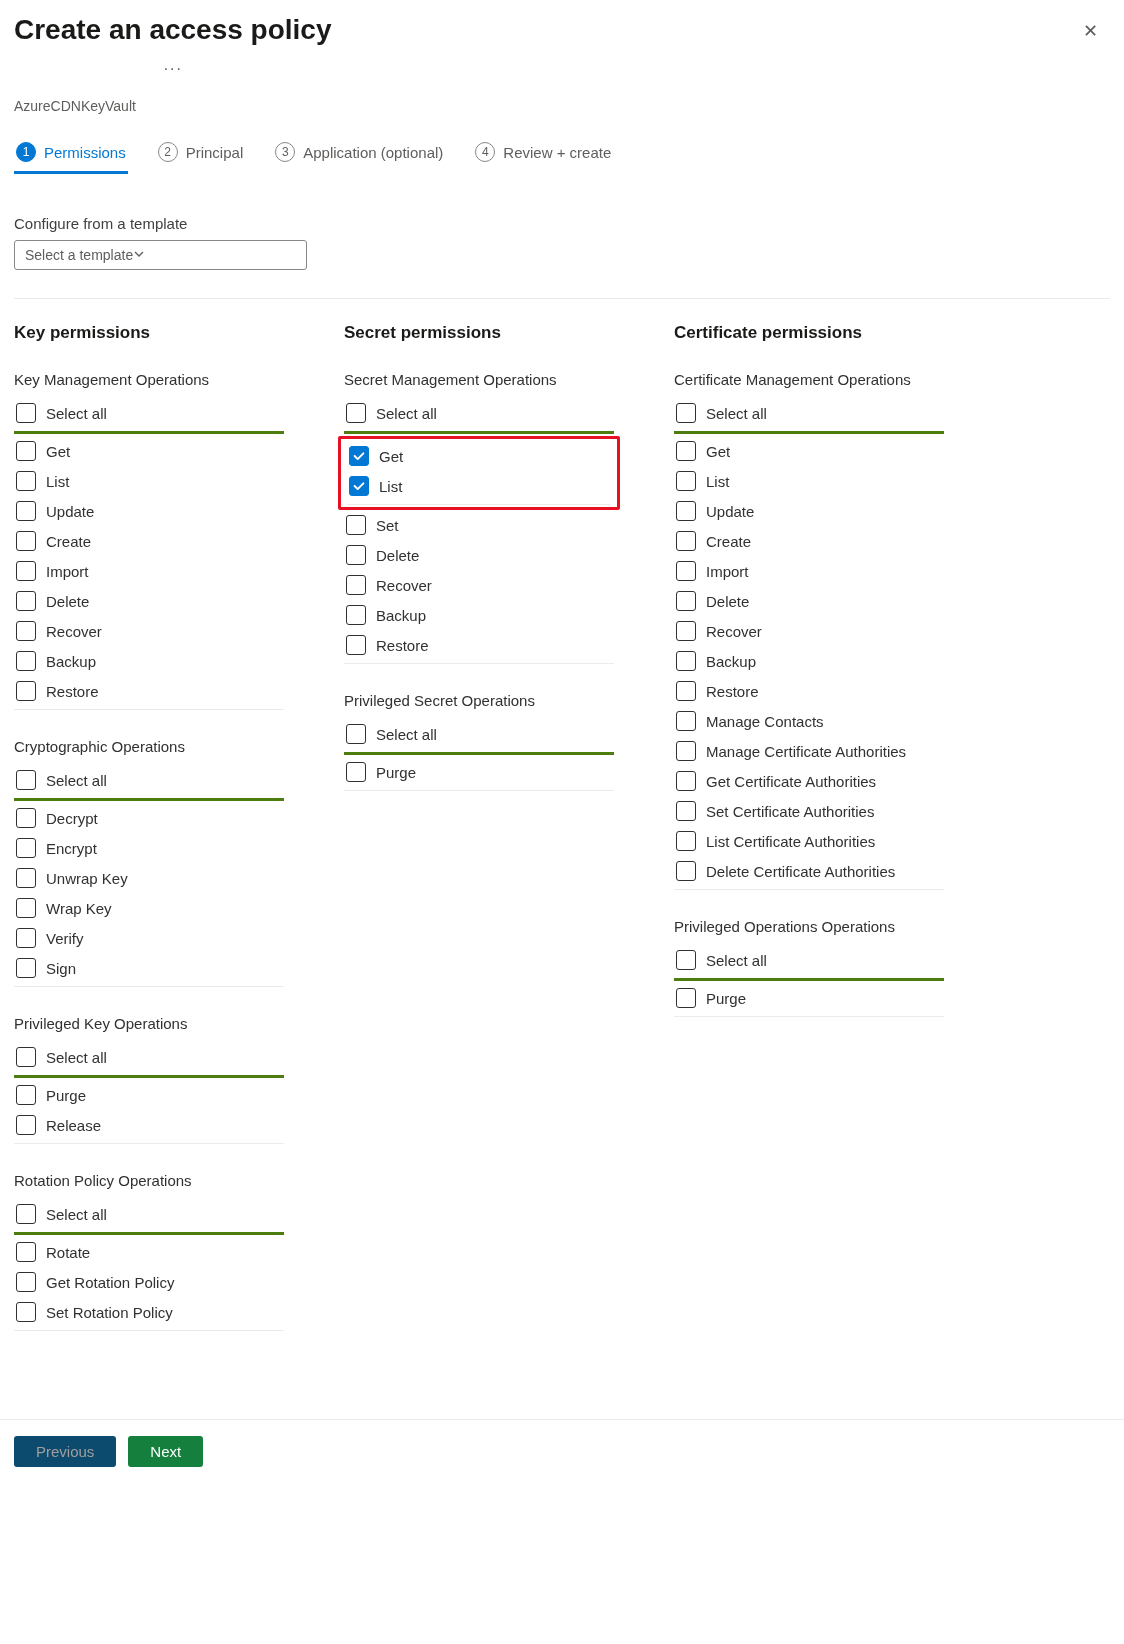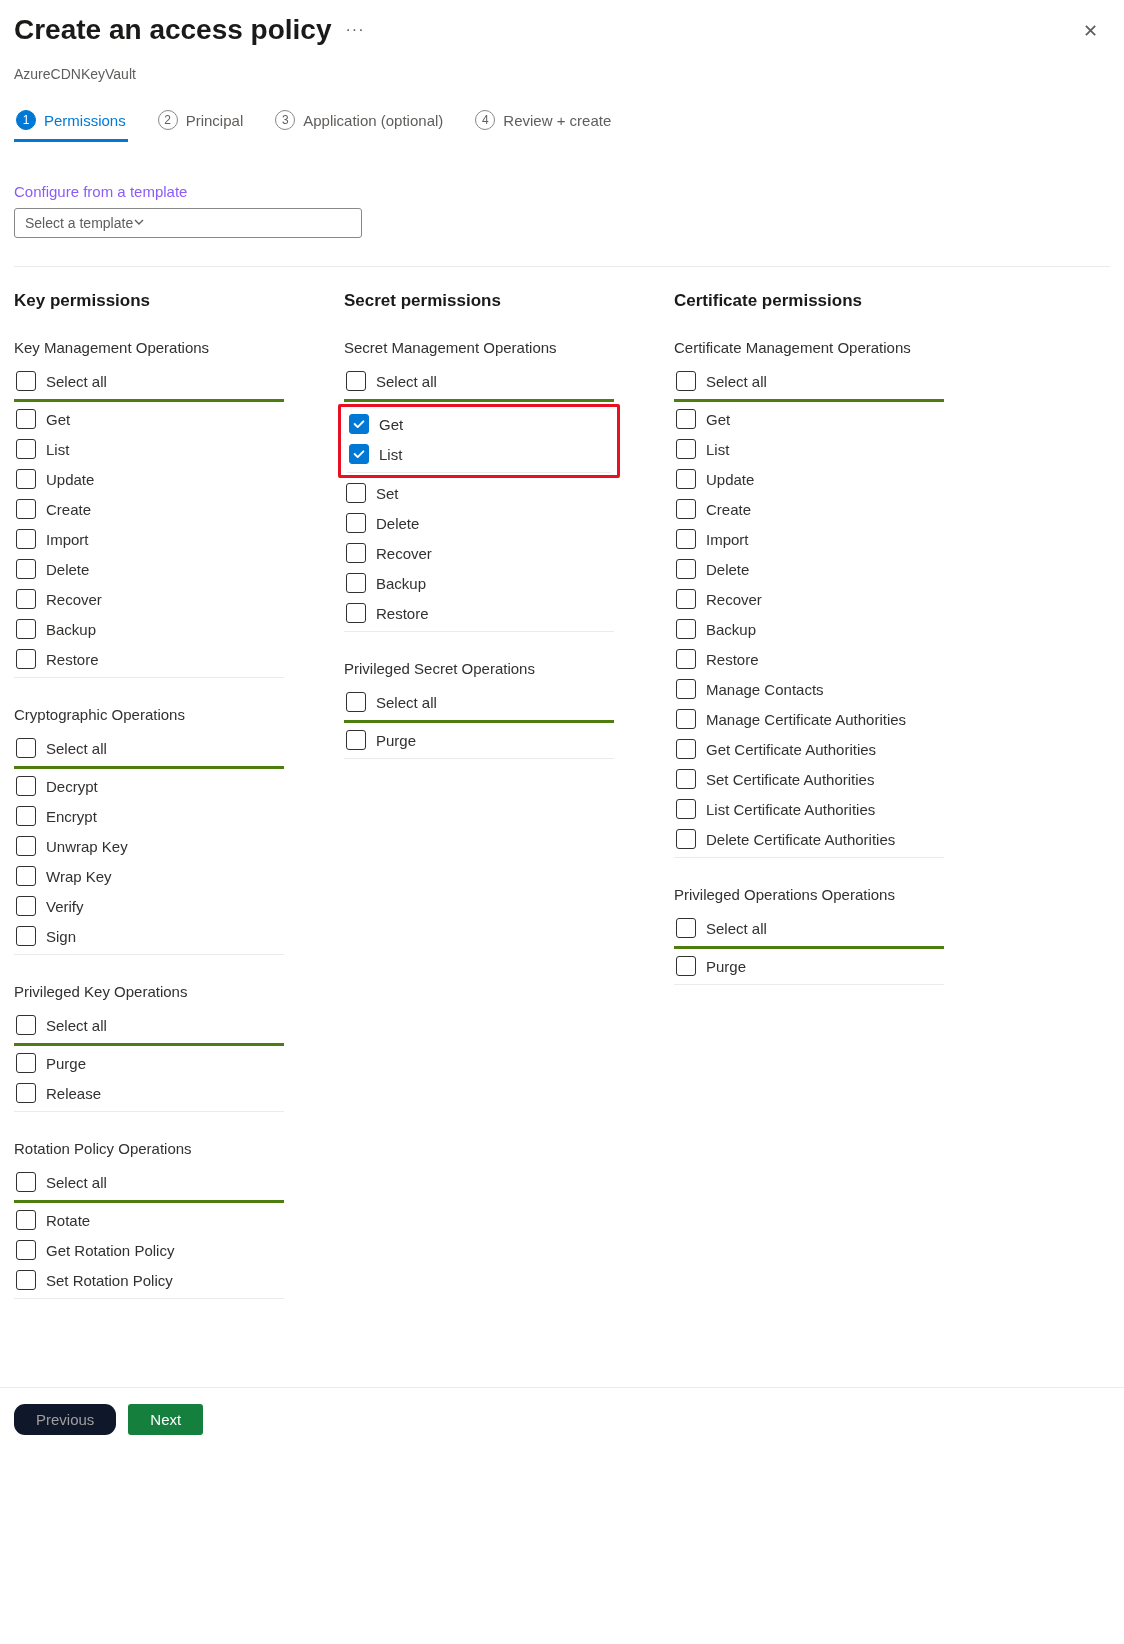--- a/index.html
+++ b/index.html
@@ -10,21 +10,21 @@
       width: 1124px;
       padding: 0;
     }
     .header {
       display: flex;
       align-items: flex-start;
       justify-content: space-between;
       padding: 14px 20px 2px 14px;
     }
     .header-left { display: flex; flex-direction: column; }
-    .title-row { display: flex; align-items: center; gap: 14px; }
+    .title-row { display: flex; align-items: center; gap: 14px; flex-direction: column; }
     .page-title { font-size: 28px; font-weight: 600; color: #1b1a19; }
     .ellipsis { font-size: 16px; color: #605e5c; letter-spacing: 1px; cursor: pointer; }
     .subtitle { font-size: 14px; color: #605e5c; margin-top: 20px; }
     .close-icon { font-size: 18px; color: #605e5c; cursor: pointer; padding: 6px; }
     .tabs {
       display: flex;
       gap: 28px;
       padding: 18px 14px 0 14px;
       border-bottom: 1px solid transparent;
     }
@@ -55,23 +55,23 @@
       justify-content: center;
       font-size: 12px;
       color: #605e5c;
     }
     .tab.active .step-circle {
       background: #0078d4;
       border-color: #0078d4;
       color: #fff;
     }
     .content { padding: 40px 14px 20px 14px; }
-    .tmpl-label { font-size: 15px; color: #8b5cf6; margin-bottom: 8px; display: block; }
+    .tmpl-label { font-size: 15px; color: #404040; margin-bottom: 8px; display: block; }
     .select-wrap {
-      width: 348px;
+      width: 293px;
       border: 1px solid #8a8886;
       border-radius: 3px;
       padding: 6px 10px;
       font-size: 14px;
       color: #605e5c;
       display: flex;
       align-items: center;
       cursor: pointer;
     }
     hr.divider { border: none; border-top: 1px solid #edebe9; margin: 28px 0 24px 0; }
@@ -119,21 +119,21 @@
       gap: 12px;
     }
     .btn {
       font-size: 15px;
       padding: 7px 22px;
       border-radius: 3px;
       border: none;
       cursor: pointer;
     }
     .btn-primary { background: #15803d; color: #fff; }
-    .btn-secondary { background: #0f172a; color: #a19f9d; cursor: default; border-radius: 11px; }
+    .btn-secondary { background: #0c4a6e; color: #a19f9d; cursor: default; }
     .chev { font-size: 12px; color: #605e5c; }
   </style>
 </head>
 <body>
 
 <div class="header">
   <div class="header-left">
     <div class="title-row">
       <h1 class="page-title">Create an access policy</h1>
       <span class="ellipsis">···</span>

